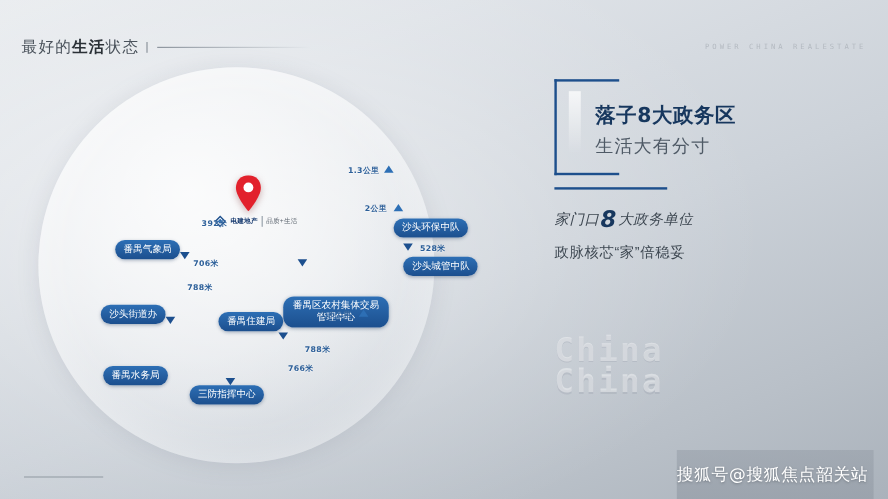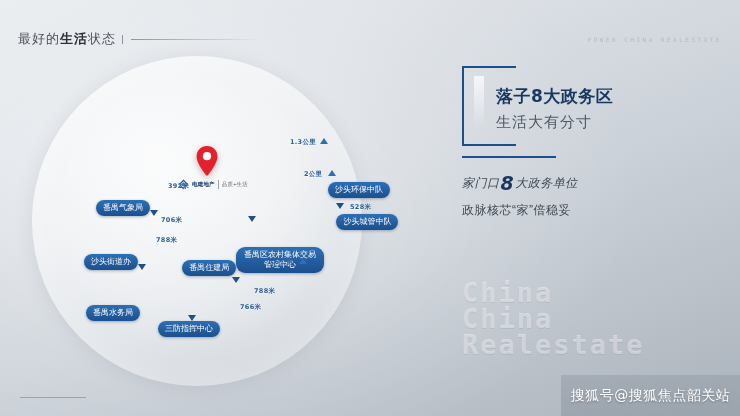--- a/index.html
+++ b/index.html
@@ -115,23 +115,23 @@
     text-shadow:0 1px 0 rgba(120,130,142,0.18);
   }
   
   .foot{
     position:absolute;left:20px;bottom:18px;display:flex;align-items:center;gap:8px;
   }
   .foot-txt{font-size:8px;color:#6d757e;letter-spacing:1.5px;white-space:nowrap;
     font-family:"DejaVu Sans",sans-serif;}
   .foot-rule{width:66px;height:1px;background:#9aa2ab;}
   .souhu{
-    position:absolute;right:0;bottom:0;width:179px;height:41px;
+    position:absolute;right:12px;bottom:0;width:164px;height:41px;
     background:linear-gradient(180deg,rgba(150,158,168,0.55),rgba(150,158,168,0.75));
-    display:flex;align-items:center;justify-content:center;
+    display:flex;align-items:center;justify-content:flex-start;
   }
   .souhu span{
     color:#fff;font-size:14px;letter-spacing:.5px;white-space:nowrap;
     font-family:"DejaVu Sans",sans-serif;
     text-shadow:0 1px 2px rgba(60,66,74,.45);
   }
 </style>
 </head>
 <body>
 
@@ -226,21 +226,20 @@
   <div class="r-p1">
     <span>家门口</span>
       <span class="big">8</span>
       <span>大政务单位</span>
   </div>
   <div class="r-p2">政脉核芯“家”倍稳妥</div>
 
   <div class="wm">
     <div>China</div>
     <div>China</div>
-    <div>Realestate</div>
   </div>
 
   <div class="foot">
     <span class="foot-rule"></span>
   </div>
 
   <div class="souhu">
     <span>搜狐号@搜狐焦点韶关站</span>
   </div>
 

